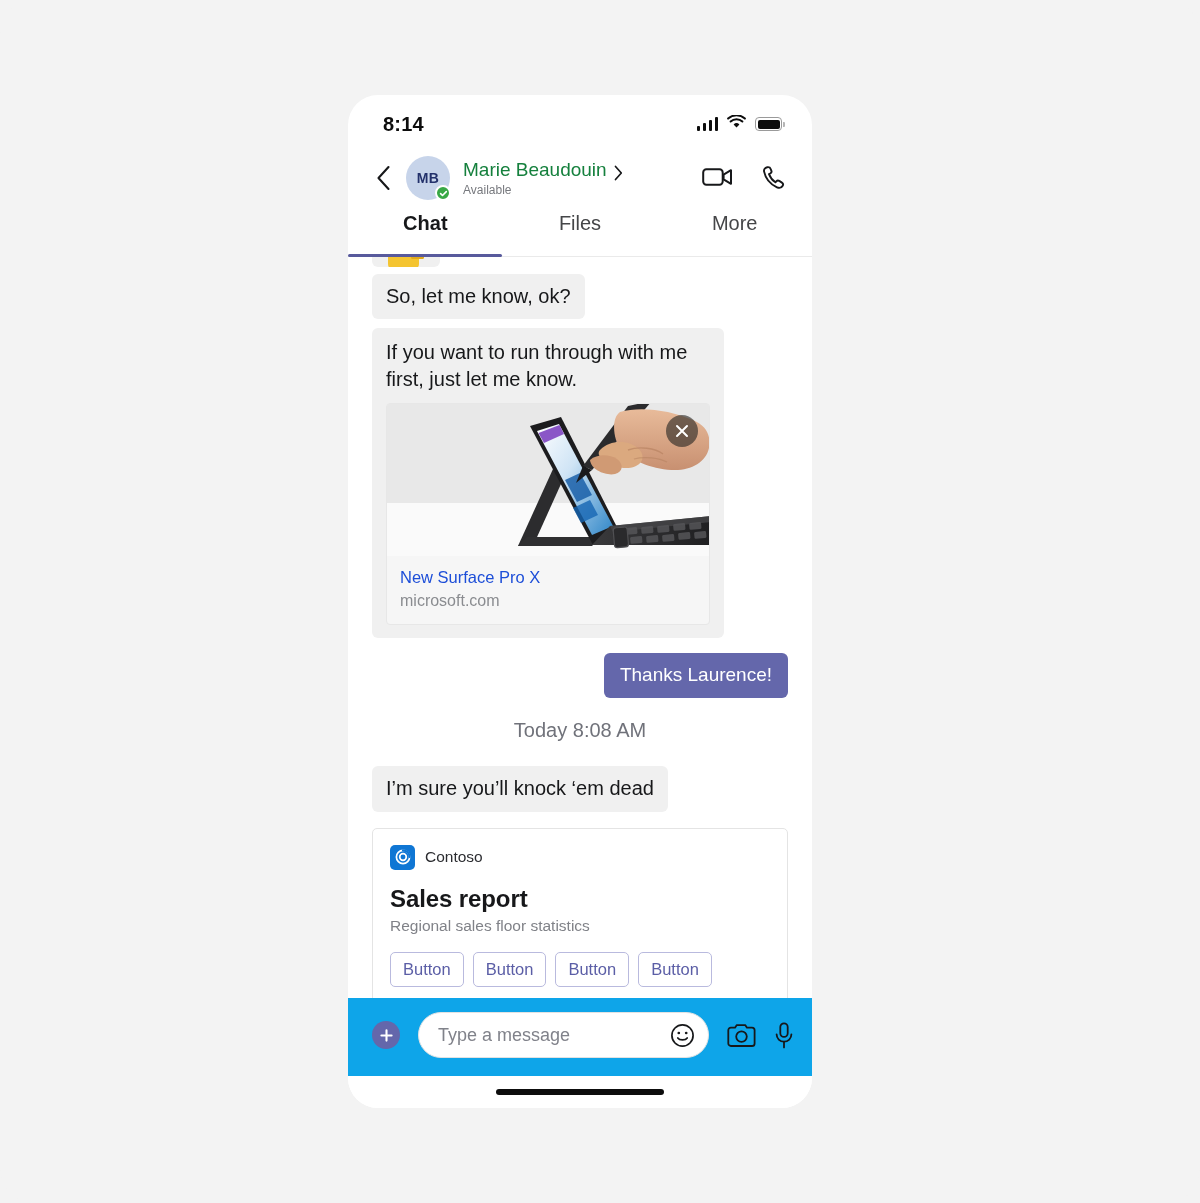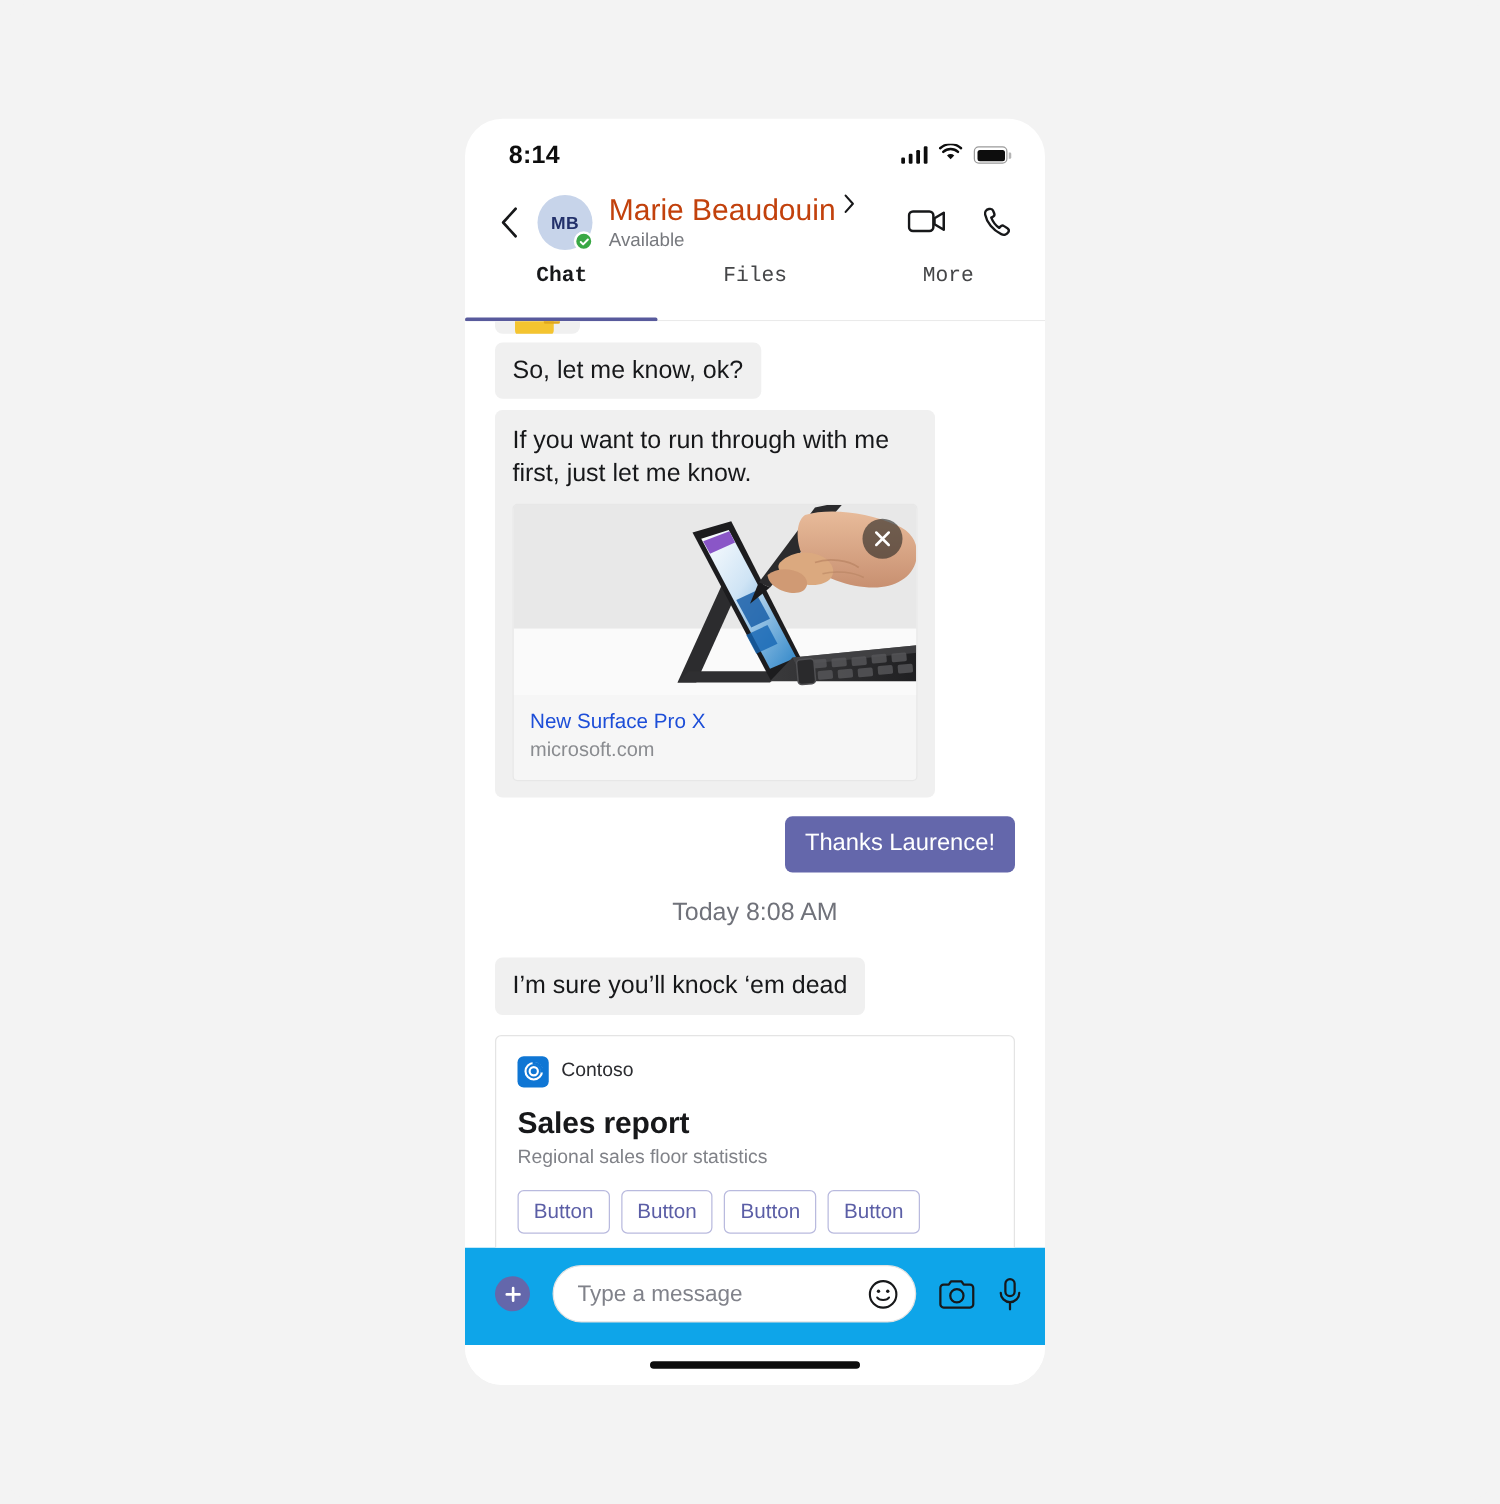--- a/index.html
+++ b/index.html
@@ -16,21 +16,21 @@
     position: relative;
     width: 1200px;
     height: 1203px;
     background: #f3f3f3;
     border-radius: 34px;
   }
 
   
   .phone {
     position: absolute;
-    left: 372px;
+    left: 348px;
     top: 95px;
     width: 464px;
     height: 1013px;
     background: #ffffff;
     border-radius: 30px;
     overflow: hidden;
     display: flex;
     flex-direction: column;
   }
 
@@ -94,38 +94,38 @@
     letter-spacing: .3px;
   }
   .presence {
     position: absolute; right: -1px; bottom: -1px;
     width: 16px; height: 16px; border-radius: 50%;
     background: #39a845; border: 2px solid #fff;
     display: flex; align-items: center; justify-content: center;
   }
   .hdr-text { margin-left: 13px; flex: 1 1 auto; min-width: 0; }
   .hdr-name {
-    font-size: 24px; color: #c2410c; font-weight: 400;
-    display: flex; align-items: flex-start; gap: 7px; line-height: 1.15;
-  }
-  .hdr-status { font-size: 15px; color: #77797e; margin-top: 2px; }
+    font-size: 19px; color: #15803d; font-weight: 400;
+    display: flex; align-items: flex-end; gap: 7px; line-height: 1.15;
+  }
+  .hdr-status { font-size: 12px; color: #77797e; margin-top: 2px; }
   .hdr-actions { display: flex; align-items: center; gap: 29px; padding-bottom: 2px; }
   .hdr-actions .icon-btn { cursor: pointer; display: flex; align-items: center; justify-content: center; }
 
   
   .tabs {
     flex: 0 0 48px;
     display: flex;
     position: relative;
     border-bottom: 1px solid #eaeaea;
   }
   .tab {
     flex: 1 1 0;
     display: flex; align-items: flex-start; justify-content: center;
-    font-size: 17px; color: #454648; cursor: pointer; padding-top: 3px; font-family: Liberation Mono, monospace;
+    font-size: 20px; color: #454648; cursor: pointer; padding-top: 3px;
   }
   .tab.active { color: #17181a; font-weight: 600; }
   .tab-indicator {
     position: absolute; left: 0; bottom: -1px;
     width: 154px; height: 3px; background: #585a9c; border-radius: 2px;
   }
 
   
   .messages {
     flex: 1 1 auto;

